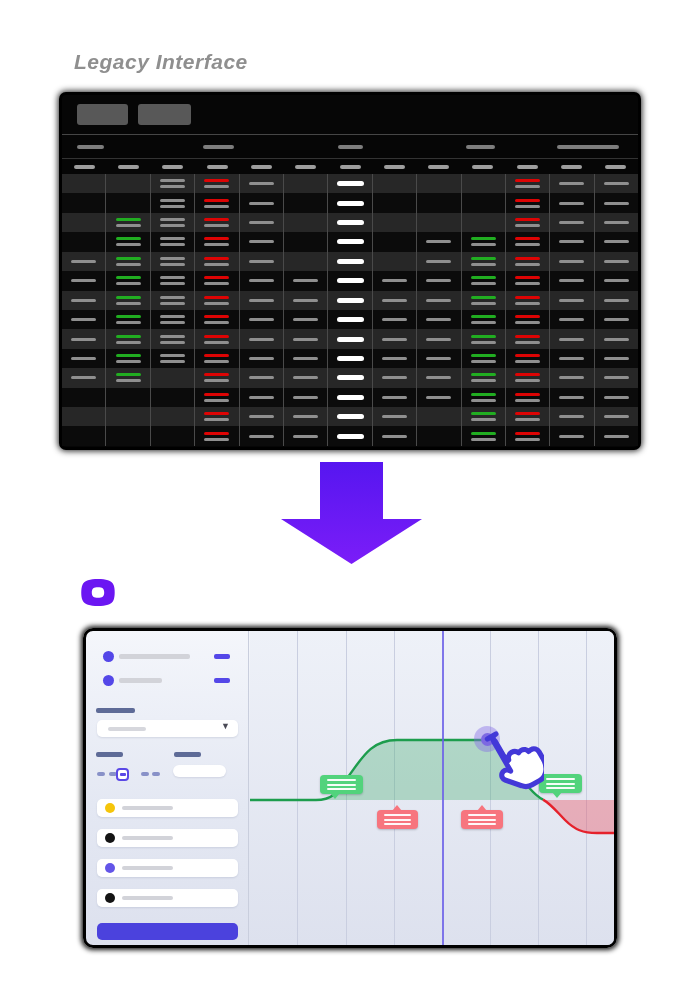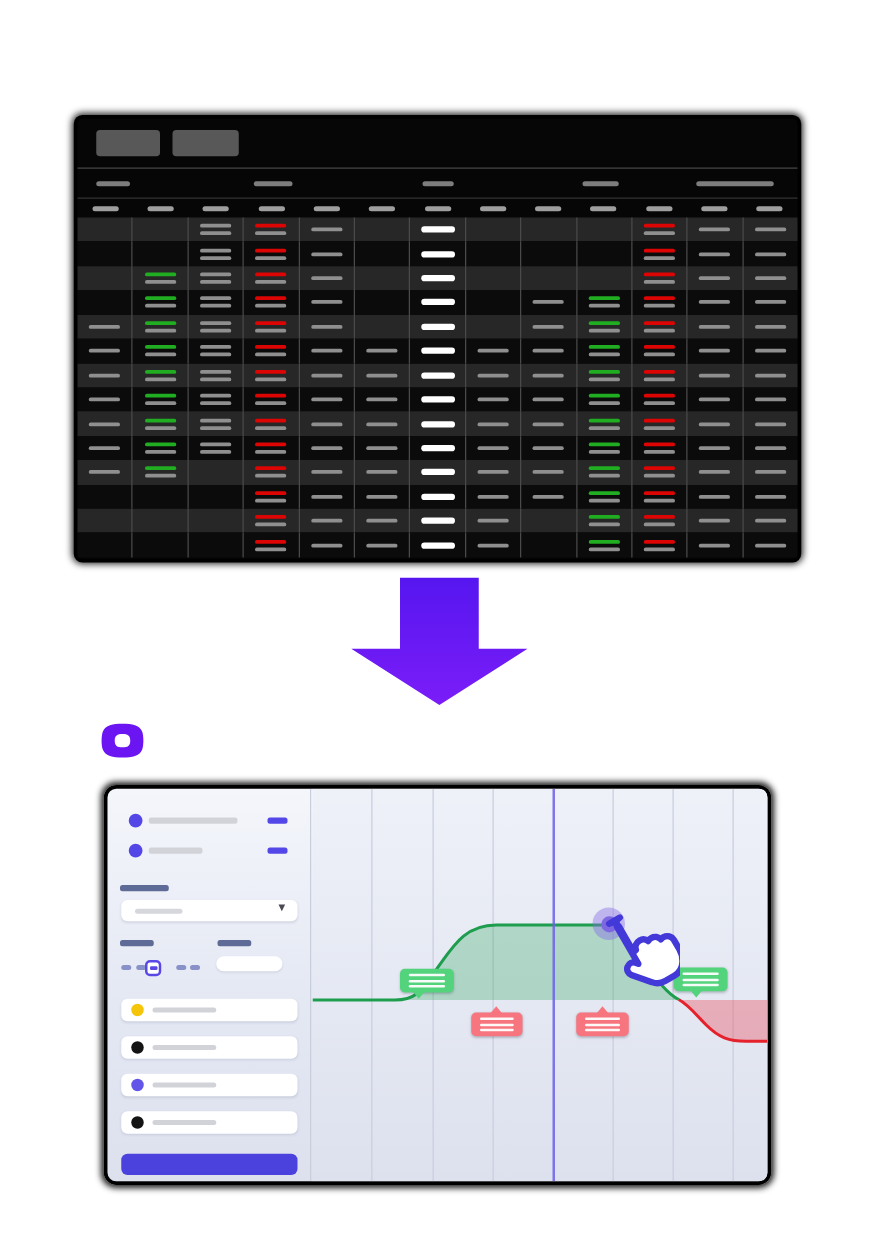--- a/index.html
+++ b/index.html
@@ -67,20 +67,21 @@
   .tail.up { top:-5px; border-bottom-width:6px; border-bottom-style:solid; }
   .halo { position:absolute; width:26px; height:26px; border-radius:50%; background:rgba(130,105,232,.42); z-index:5; }
   .core { position:absolute; width:13px; height:13px; border-radius:50%; background:#7d68e2; z-index:5; }
   .hand { position:absolute; z-index:6; }
 </style>
 </head>
 <body>
 
 <div id="stage">
 
+  <div class="legacy-title">Legacy Interface</div>
 
   <div class="terminal">
     <div class="t-toolbar">
         <div class="t-btn" style="width: 51px;"></div>
         <div class="t-btn" style="width: 53px;"></div>
       </div>
     <div class="t-div"></div>
     <div class="t-group">
         <div class="t-gbar" style="left: 15px; width: 27px;"></div>
         <div class="t-gbar" style="left: 141px; width: 31px;"></div>

